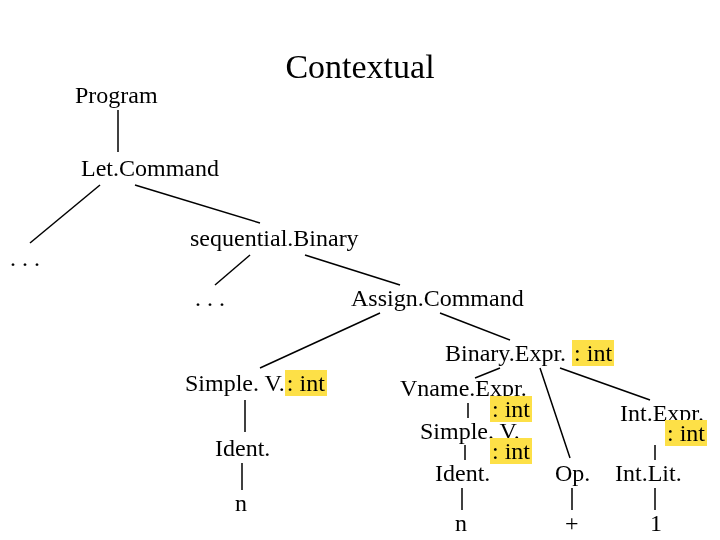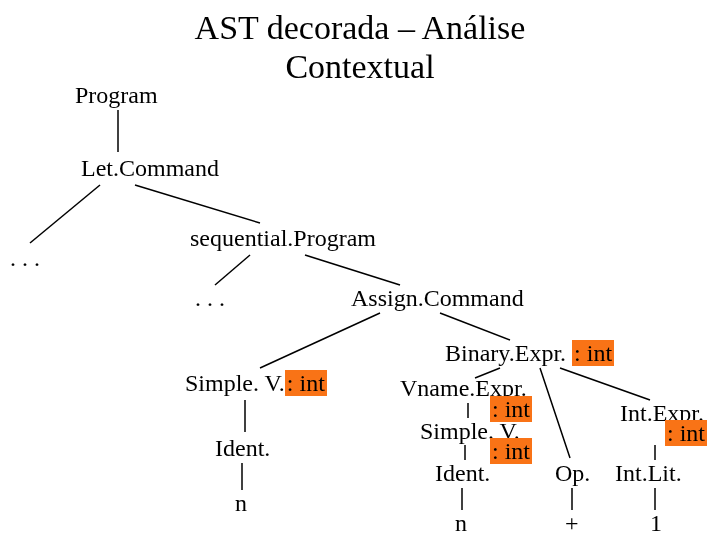--- a/index.html
+++ b/index.html
@@ -19,48 +19,48 @@
   }
   .title {
     font-size: 34px;
     text-align: center;
     line-height: 1.15;
   }
   .lbl {
     font-size: 24px;
   }
   .hl {
-    background: #f97316;
+    background: #fde047;
     padding: 0 2px;
   }
   svg {
     position: absolute;
     top: 0;
     left: 0;
     width: 720px;
     height: 540px;
     pointer-events: none;
   }
   line {
     stroke: #000;
     stroke-width: 1.5;
   }
 </style>
 </head>
 <body>
 
 <div class="node title" style="left:150px; top:8px; width:420px;">
-  <span>AST decorada – Análise</span><br>
+  <br>
   <span>Contextual</span>
 </div>
 
 <div class="node lbl" style="left:75px; top:82px;">Program</div>
 <div class="node lbl" style="left:45px; top:155px;margin-left:36px;">Let.Command</div>
 <div class="node lbl" style="left:10px; top:245px;">. . .</div>
-<div class="node lbl" style="left:190px; top:225px;">sequential.Program</div>
+<div class="node lbl" style="left:190px; top:225px;">sequential.Binary</div>
 <div class="node lbl" style="left:195px; top:285px;">. . .</div>
 <div class="node lbl" style="left:335px; top:285px;margin-left:16px;">Assign.Command</div>
 
 <div class="node lbl" style="left:185px; top:370px;text-align:right;">
   <span>Simple. V.</span><span class="hl">: int</span>
 </div>
 <div class="node lbl" style="left:215px; top:435px;">Ident.</div>
 <div class="node lbl" style="left:235px; top:490px;">n</div>
 
 <div class="node lbl" style="left:445px; top:340px;">

